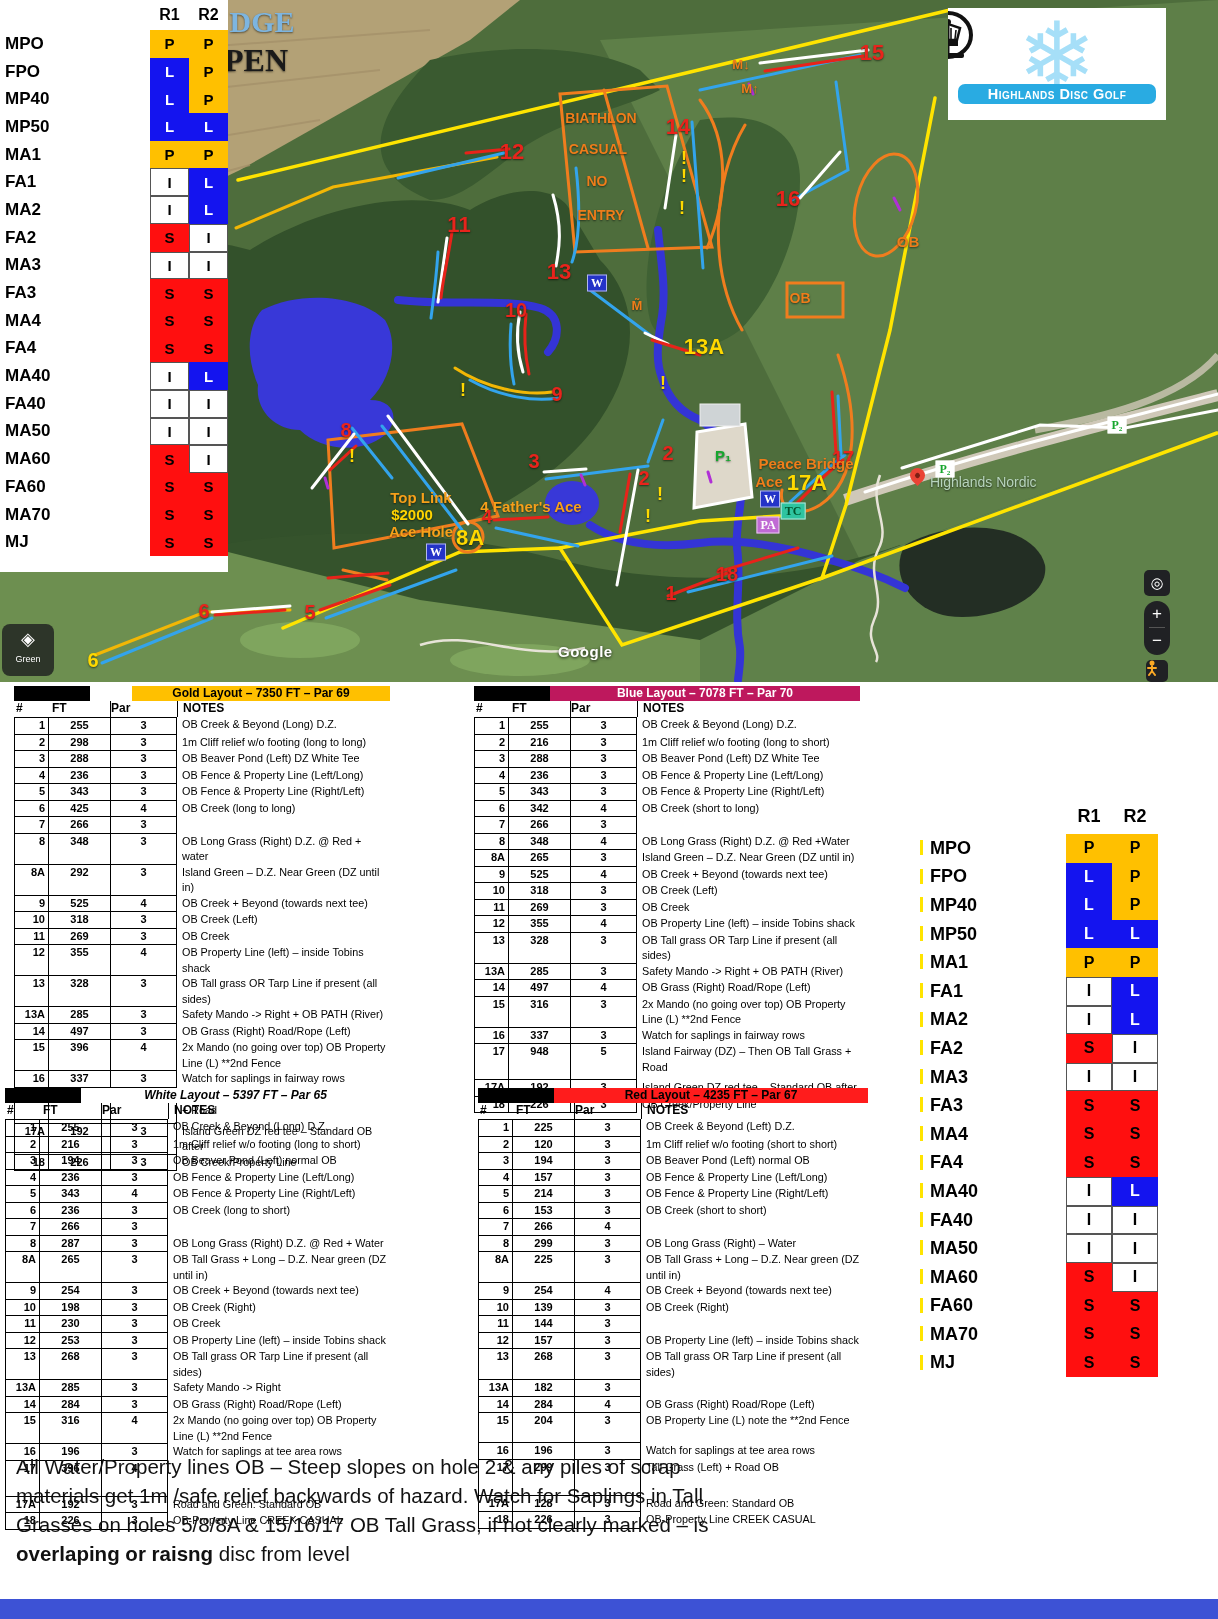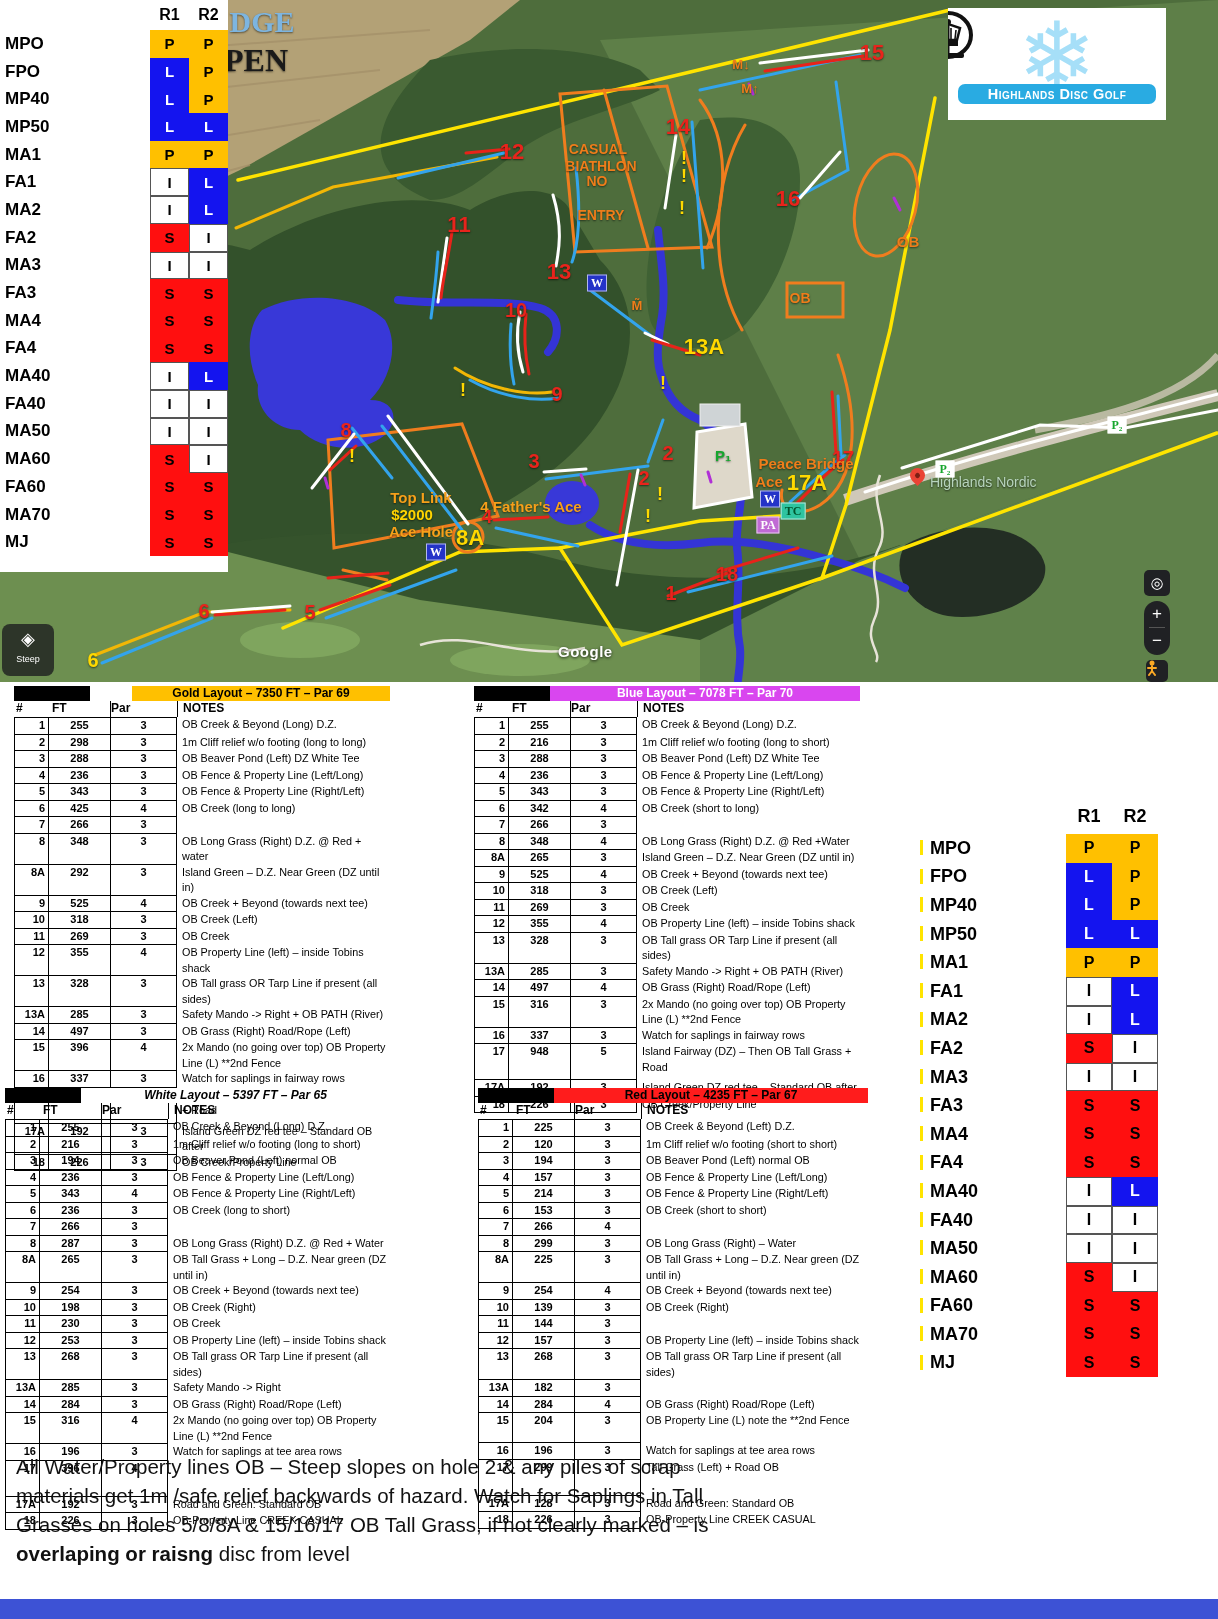--- a/index.html
+++ b/index.html
@@ -209,21 +209,21 @@
         </g>
       </g>
     </svg>
 
     <div class="pin"></div>
     <div class="pin-label">Highlands Nordic</div>
     <div class="google-mark">Google</div>
 
     <div class="layers-tile">
       <div class="layers-icon">◈</div>
-      <div class="layers-text">Steep</div>
+      <div class="layers-text">Green</div>
     </div>
     <div class="ctl compass">◎</div>
     <div class="ctl zoomctl">
       <div>+</div>
       <div class="divider"></div>
       <div>−</div>
     </div>
     <div class="pegman">
       <svg width="12" height="16" viewBox="0 0 12 16">
         <circle cx="6" cy="3" r="2.5" fill="#f9a825"></circle>
@@ -342,21 +342,21 @@
         <path d="M28,16 L28,46" stroke="#111" stroke-width="3"></path>
         <path d="M16,20 L28,16 L40,20 L37,32 L19,32 Z" fill="none" stroke="#111" stroke-width="2.5"></path>
         <path d="M20,22 L21,31 M25,20 L25,31 M31,20 L31,31 M36,22 L35,31" stroke="#111" stroke-width="1.6"></path>
         <rect x="18" y="31" width="20" height="7" fill="#111"></rect>
         <rect x="12" y="45" width="32" height="5" rx="2" fill="#111"></rect>
       </svg>
       <div class="logo-banner">Highlands Disc Golf</div>
     </div>
   <div class="map-label" style="left: 262px; top: 22px; color: rgb(125, 181, 224); font-size: 30px; font-family: &quot;Liberation Serif&quot;, serif;">DGE</div>
       <div class="map-label" style="left: 256px; top: 60px; color: rgb(26, 26, 26); font-size: 32px; font-family: &quot;Liberation Serif&quot;, serif;">PEN</div>
-      <div class="map-label" style="left: 601px; top: 118px; color: rgb(239, 125, 26); font-size: 14px; margin-top: 48px;">BIATHLON</div>
+      <div class="map-label" style="left: 601px; top: 118px; color: rgb(239, 125, 26); font-size: 14px;">BIATHLON</div>
       <div class="map-label" style="left: 598px; top: 149px; color: rgb(239, 125, 26); font-size: 14px;">CASUAL</div>
       <div class="map-label" style="left: 597px; top: 181px; color: rgb(239, 125, 26); font-size: 14px;">NO</div>
       <div class="map-label" style="left: 601px; top: 215px; color: rgb(239, 125, 26); font-size: 14px;">ENTRY</div>
       <div class="map-label" style="left: 872px; top: 53px; color: rgb(232, 36, 28); font-size: 22px;">15</div>
       <div class="map-label" style="left: 741px; top: 64px; color: rgb(239, 125, 26); font-size: 13px;">M↓</div>
       <div class="map-label" style="left: 750px; top: 88px; color: rgb(239, 125, 26); font-size: 13px;">M↑</div>
       <div class="map-label" style="left: 678px; top: 127px; color: rgb(232, 36, 28); font-size: 22px;">14</div>
       <div class="map-label" style="left: 512px; top: 152px; color: rgb(232, 36, 28); font-size: 22px;">12</div>
       <div class="map-label" style="left: 788px; top: 199px; color: rgb(232, 36, 28); font-size: 22px;">16</div>
       <div class="map-label" style="left: 459px; top: 225px; color: rgb(232, 36, 28); font-size: 22px;">11</div>
@@ -540,21 +540,21 @@
           <div class="c c1">18</div>
           <div class="c c2">226</div>
           <div class="c c3">3</div>
           <div class="c c4">OB Creek/Property Line</div>
         </div>
       </div>
     </div>
   <div class="layout-table" style="left:474px;top:686px;width:386px">
       <div class="tbl-banner">
         <div class="tbl-black"></div>
-        <div class="tbl-title" style="background: #d946ef; color: rgb(255, 255, 255);">Blue Layout – 7078 FT – Par 70</div>
+        <div class="tbl-title" style="background: #be185d; color: rgb(255, 255, 255);">Blue Layout – 7078 FT – Par 70</div>
       </div>
       <div class="tbl-row tbl-head">
         <div class="c c1">#</div>
         <div class="c c2">FT</div>
         <div class="c c3">Par</div>
         <div class="c c4">NOTES</div>
       </div>
       <div class="tbl-body">
         <div class="tbl-row">
           <div class="c c1">1</div>

